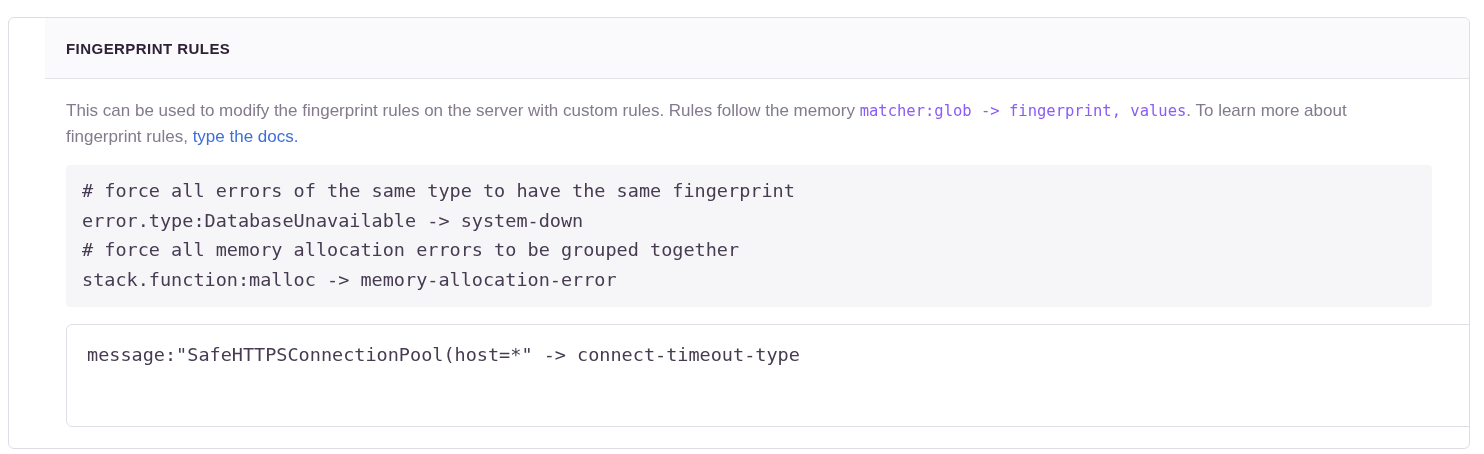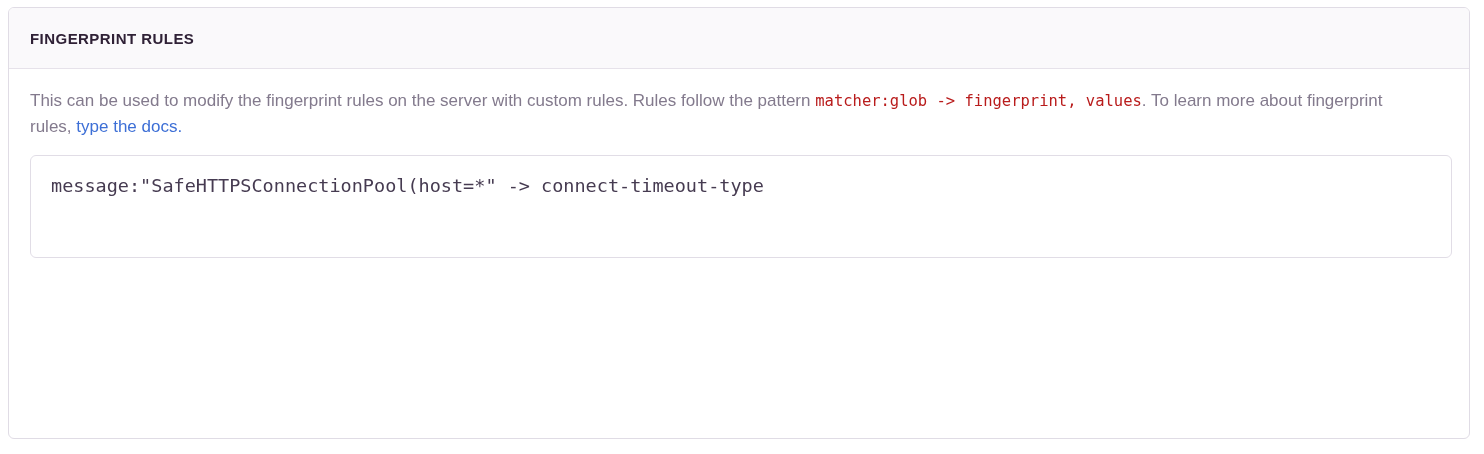--- a/index.html
+++ b/index.html
@@ -10,28 +10,29 @@
   body {
     width: 1484px;
     height: 454px;
     font-family: "Liberation Sans", sans-serif;
     -webkit-font-smoothing: antialiased;
   }
 
   .panel {
     position: absolute;
     left: 8px;
-    top: 7px;
+    top: 17px;
     width: 1462px;
     height: 432px;
     box-sizing: border-box;
     background: #ffffff;
     border: 1px solid #e0dce5;
     border-radius: 6px;
     overflow: hidden;
+    padding-left: 36px;
   }
 
   .panel-header {
     height: 61px;
     box-sizing: border-box;
     background: #faf9fb;
     border-bottom: 1px solid #e6e2ea;
     display: flex;
     align-items: center;
     padding: 0 21px;
@@ -53,21 +54,21 @@
     font-size: 17px;
     line-height: 26px;
     color: #837a8d;
     margin: 0 0 15px 0;
     max-width: 1360px;
   }
 
   .inline-code {
     font-family: "DejaVu Sans Mono", "Liberation Mono", monospace;
     font-size: 15.5px;
-    color: #b91c1c;
+    color: #8b5cf6;
     letter-spacing: 0;
     white-space: pre;
   }
 
   .doc-link {
     color: #3d6fd6;
     text-decoration: none;
   }
 
   .code-block {
@@ -111,19 +112,25 @@
 <body>
 
 <div class="panel">
 
   <div class="panel-header">
     <div class="panel-title">FINGERPRINT RULES</div>
   </div>
 
   <div class="panel-body">
 
-    <p class="description"><span>This can be used to modify the fingerprint rules on the server with custom rules. Rules follow the pattern </span><span class="inline-code">matcher:glob -&gt; fingerprint, values</span><span>. To learn more about fingerprint rules, </span><a class="doc-link" href="#">type the docs.</a><span></span></p>
+    <p class="description"><span>This can be used to modify the fingerprint rules on the server with custom rules. Rules follow the memory </span><span class="inline-code">matcher:glob -&gt; fingerprint, values</span><span>. To learn more about fingerprint rules, </span><a class="doc-link" href="#">type the docs.</a><span></span></p>
 
+    <div class="code-block">
+      <pre># force all errors of the same type to have the same fingerprint
+error.type:DatabaseUnavailable -&gt; system-down
+# force all memory allocation errors to be grouped together
+stack.function:malloc -&gt; memory-allocation-error</pre>
+    </div>
 
     <textarea class="rules-textarea" spellcheck="false" placeholder="matcher:glob -&gt; fingerprint, values" style="">message:"SafeHTTPSConnectionPool(host=*" -&gt; connect-timeout-type</textarea>
 
   </div>
 </div>
 
 </body></html>

